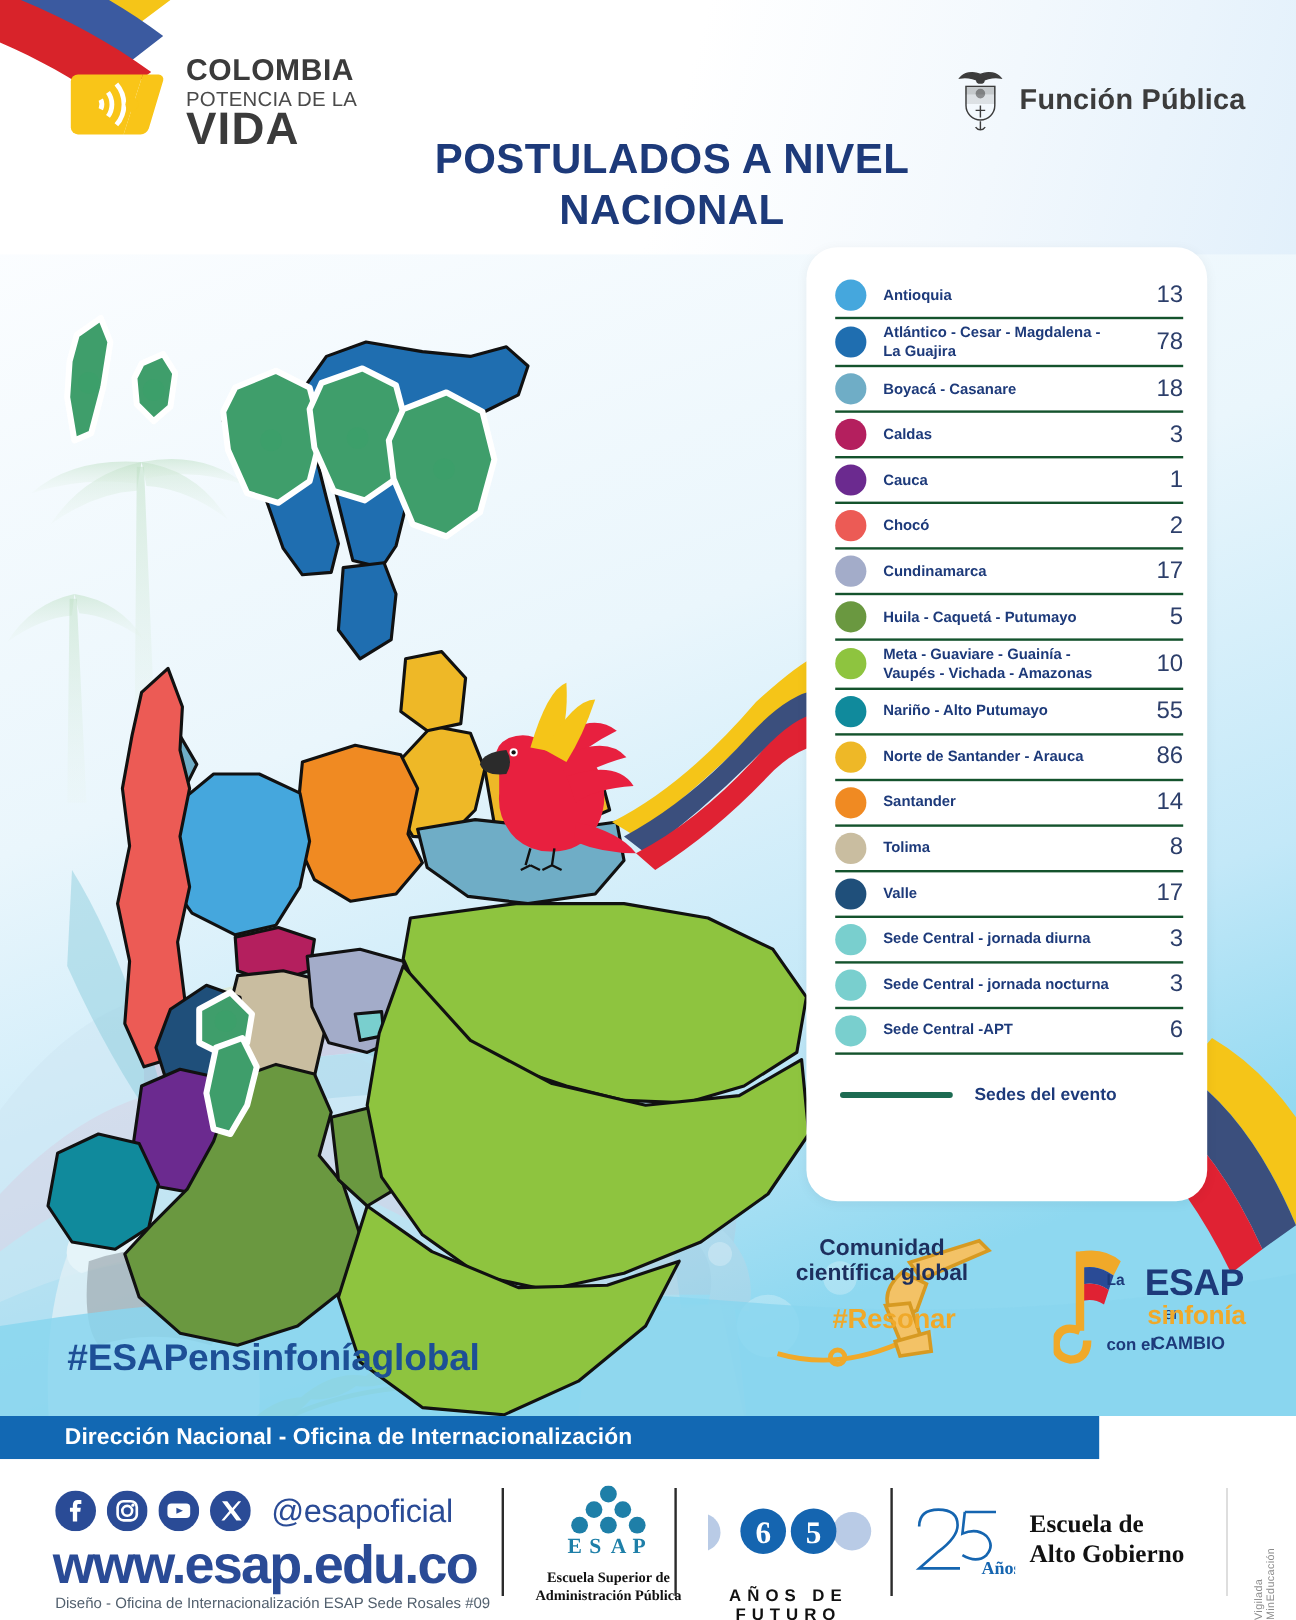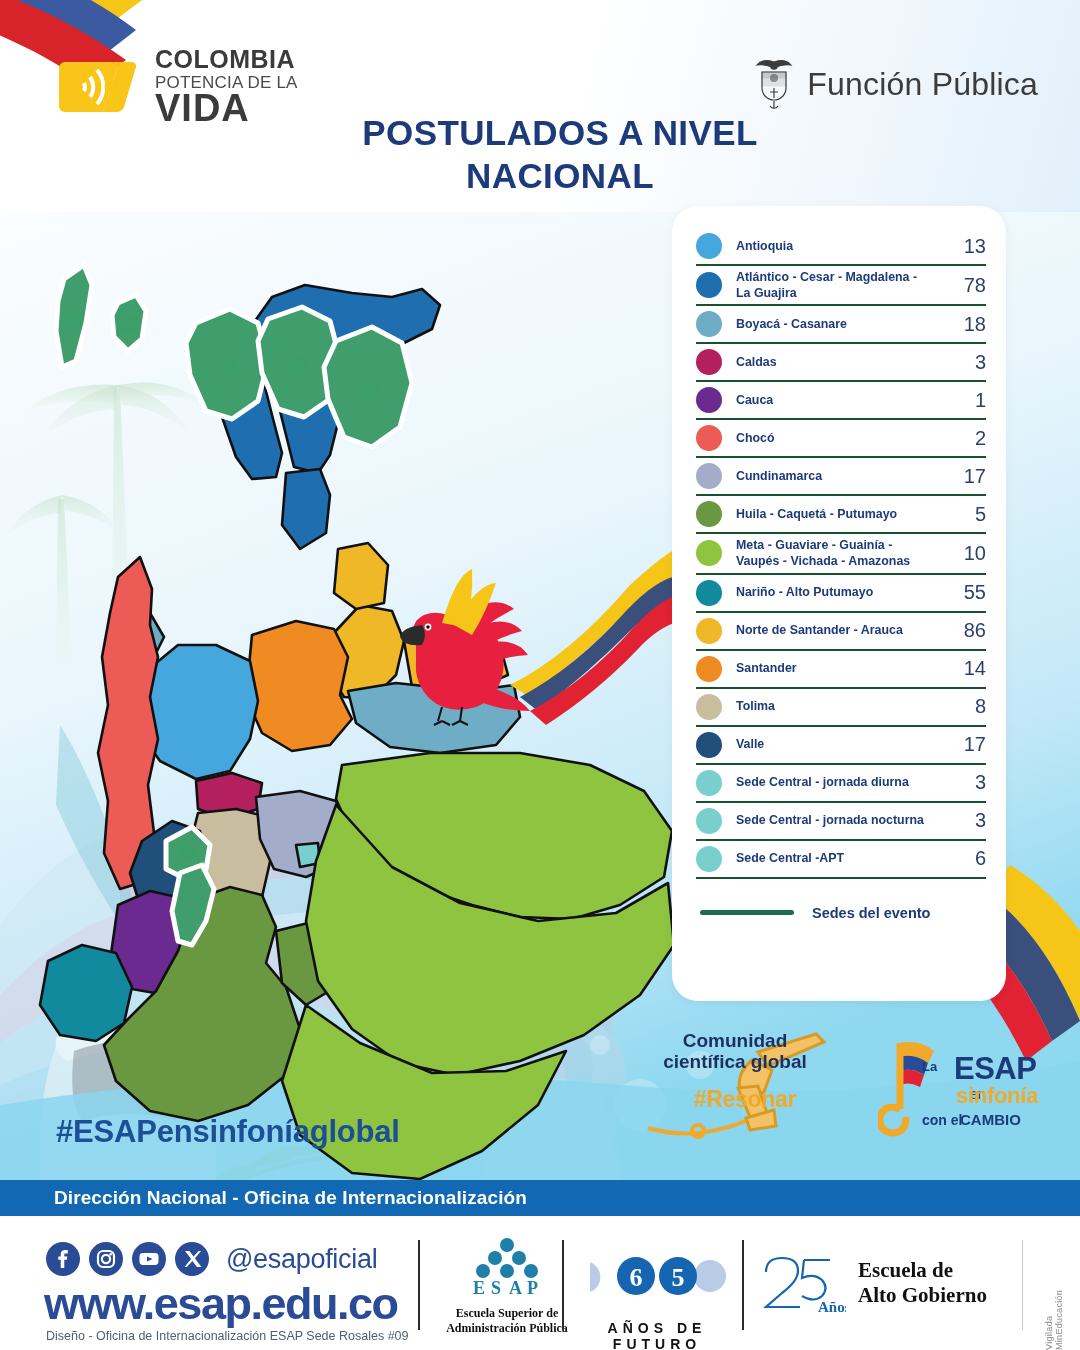--- a/index.html
+++ b/index.html
@@ -20,21 +20,21 @@
   .corner-ribbon{ position:absolute; left:-40px; top:-46px; width:260px; height:130px; z-index:6; }
 
   .col-logo{ position:absolute; left:57px; top:42px; width:300px; height:90px; z-index:7; display:flex; align-items:center; }
   .col-logo-mark{ width:86px; height:86px; flex:0 0 86px; }
   .col-logo-text{ margin-left:12px; line-height:1; }
   .col-logo-text .l1{ font-size:25px; font-weight:bold; letter-spacing:.5px; color:#3b3b3b; }
   .col-logo-text .l2{ font-size:17px; font-weight:400; letter-spacing:.2px; color:#4a4a4a; margin-top:2px; }
   .col-logo-text .l3{ font-size:38px; font-weight:bold; letter-spacing:1px; color:#3b3b3b; margin-top:-2px; }
 
   .fp-logo{ position:absolute; right:42px; top:58px; display:flex; align-items:center; gap:11px; z-index:7; }
-  .fp-logo .fp-label{ font-size:32px; font-weight:normal; color:#3c3c3c; letter-spacing:.2px; }
+  .fp-logo .fp-label{ font-size:24px; font-weight:bold; color:#3c3c3c; letter-spacing:.2px; }
 
   .main-title{
     position:absolute; left:330px; top:112px; width:460px; z-index:7;
     text-align:center; color:#1d3a7a; font-size:35px; font-weight:bold;
     line-height:1.22; letter-spacing:.4px;
   }
 
   
   .body-area{
     position:absolute; left:0; top:205px; width:1080px; height:975px;
@@ -81,21 +81,21 @@
   .esap-lock{ position:absolute; left:878px; top:1037px; width:172px; height:104px; z-index:9; }
   .esap-lock .e1{ position:absolute; left:44px; top:22px; font-size:13px; font-weight:bold; color:#1d3a7a;text-align:center; }
   .esap-lock .e2{ position:absolute; left:76px; top:14px; font-size:31px; font-weight:bold; color:#1d3a7a; letter-spacing:-.5px; }
   .esap-lock .e3{ position:absolute; left:44px; top:49px; font-size:14px; font-weight:normal; color:#1d3a7a;margin-left:48px; }
   .esap-lock .e4{ position:absolute; left:78px; top:46px; font-size:22px; font-weight:bold; color:#f0a929; letter-spacing:-.3px; }
   .esap-lock .e5{ position:absolute; left:44px; top:75px; font-size:14px; font-weight:bold; color:#1d3a7a; }
   .esap-lock .e6{ position:absolute; left:82px; top:74px; font-size:15px; font-weight:bold; color:#1d3a7a; }
 
   
   .blue-strip{
-    position:absolute; left:0; top:1180px; width:1080px; height:36px;
+    position:absolute; left:0; top:1180px; width:916px; height:36px;
     background:#1268b3; z-index:10; display:flex; align-items:center;
   }
   .blue-strip span{ color:#fff; font-size:19px; font-weight:bold; margin-left:54px; letter-spacing:.1px; }
 
   
   .footer{
     position:absolute; left:0; top:1216px; width:1080px; height:134px;
     background:#ffffff; z-index:10;
   }
   .f-social{ position:absolute; left:46px; top:26px; display:flex; align-items:center; gap:9px; }

